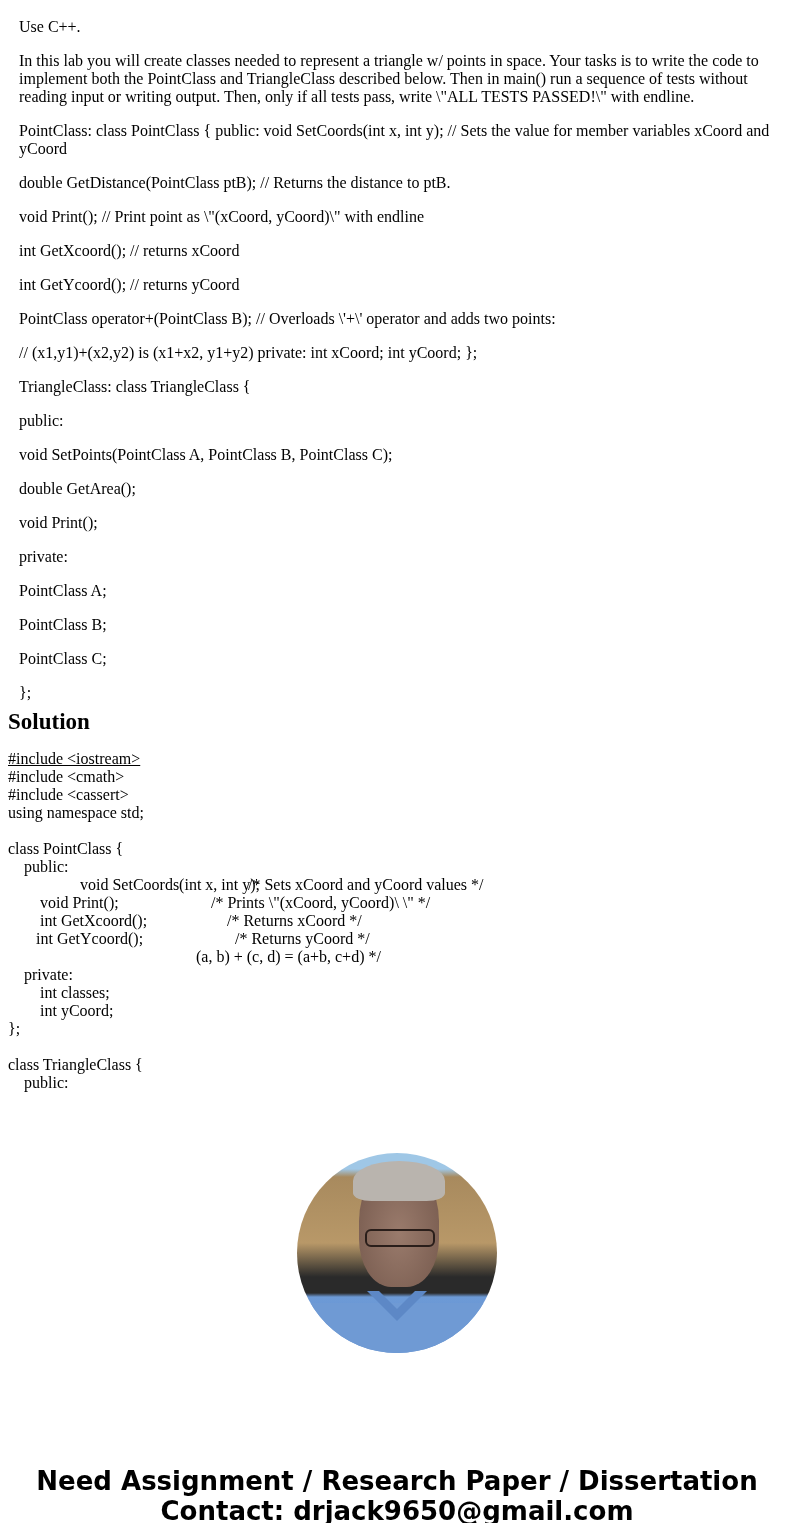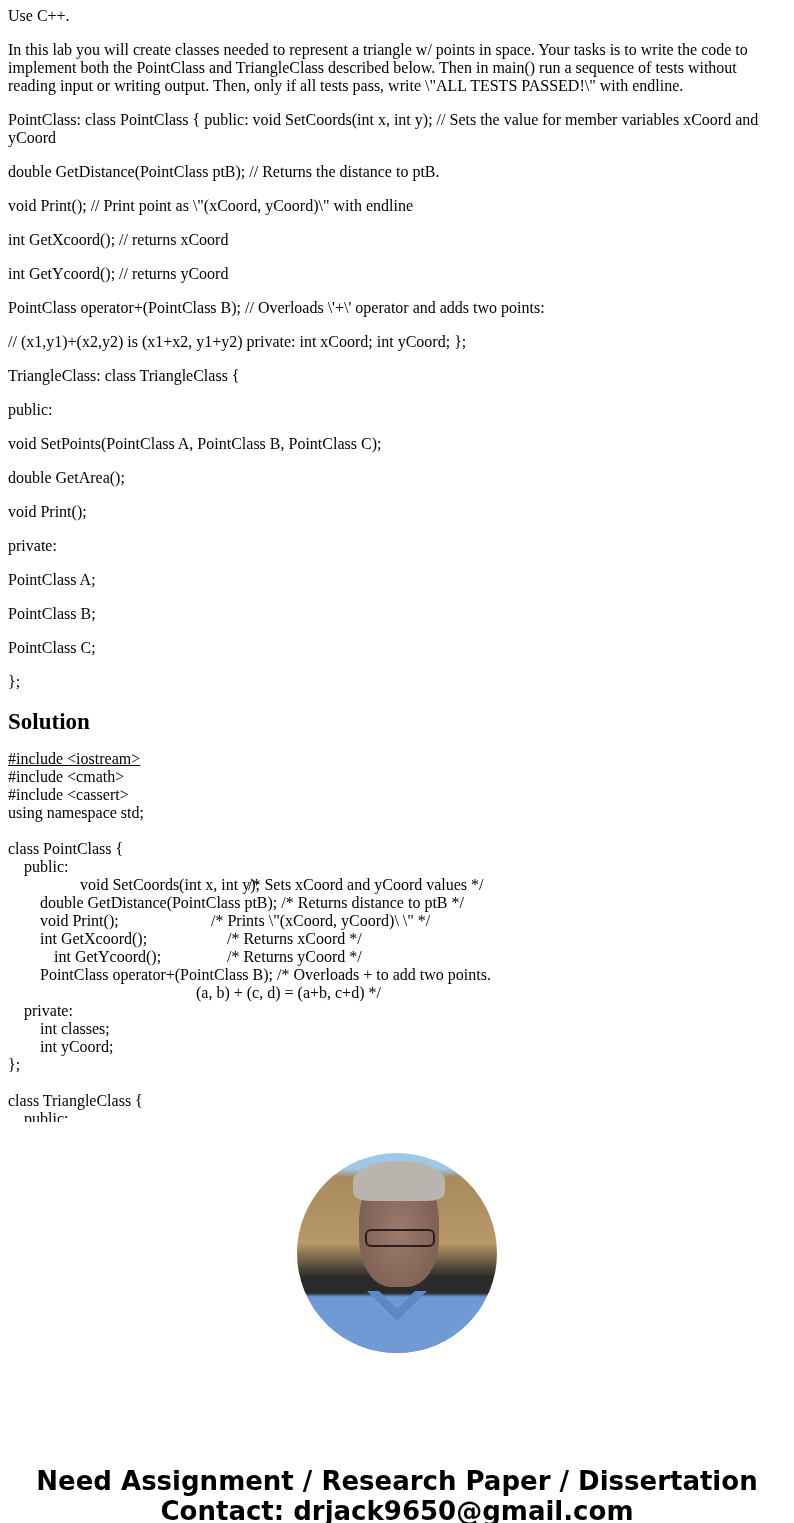--- a/index.html
+++ b/index.html
@@ -1,21 +1,21 @@
 <!DOCTYPE html>
 <html><head>
 <meta charset="utf-8">
 <style>
   html, body { margin: 0; padding: 0; background: #ffffff; }
   body {
     width: 794px; height: 1523px; position: relative; overflow: hidden;
     font-family: "Liberation Serif", serif; font-size: 16px; color: #000;
   }
   .content { position: absolute; left: 8px; top: 0; width: 778px; }
-  .content p { margin: 0; line-height: 18px; }
+  .content p { margin: 11px; line-height: 18px; }
   .q { position: absolute; left: 0; }
   h3.sol { position: absolute; left: 0; top: 711px; margin: 0; font-size: 23px; font-weight: bold; line-height: 22px; }
   .code {
     position: absolute; left: 0; top: 750px; width: 700px; height: 372px;
     overflow: hidden; line-height: 18px;
   }
   .code .ln { position: relative; height: 18px; white-space: nowrap; }
   .code .ln span { position: absolute; top: 0; white-space: pre; }
   .avatar {
     position: absolute; left: 297px; top: 1153px; width: 200px; height: 200px;
@@ -96,36 +96,30 @@
         <span style="left: 0px;">class PointClass {</span>
       </div>
       <div class="ln">
         <span style="left: 16px;">public:</span>
       </div>
       <div class="ln">
         <span style="left: 32px; margin-left: 40px;">void SetCoords(int x, int y);</span>
         <span style="left: 240px;">/* Sets xCoord and yCoord values */</span>
       </div>
       <div class="ln">
-        <span style="left: 32px;">double GetDistance(PointClass ptB); /* Returns distance to ptB */</span>
-      </div>
-      <div class="ln">
         <span style="left: 32px;">void Print();</span>
         <span style="left: 203px;">/* Prints \"(xCoord, yCoord)\ \" */</span>
       </div>
       <div class="ln">
         <span style="left: 32px;">int GetXcoord();</span>
         <span style="left: 219px;">/* Returns xCoord */</span>
       </div>
       <div class="ln">
-        <span style="left: 46px;">int GetYcoord();</span>
-        <span style="left: 219px;">/* Returns yCoord */</span>
-      </div>
-      <div class="ln">
-        <span style="left: 32px;">PointClass operator+(PointClass B); /* Overloads + to add two points.</span>
+        <span style="left: 28px;">int GetYcoord();</span>
+        <span style="left: 227px;">/* Returns yCoord */</span>
       </div>
       <div class="ln">
         <span style="left: 188px;">(a, b) + (c, d) = (a+b, c+d) */</span>
       </div>
       <div class="ln">
         <span style="left: 16px;">private:</span>
       </div>
       <div class="ln">
         <span style="left: 32px;">int classes;</span>
       </div>

